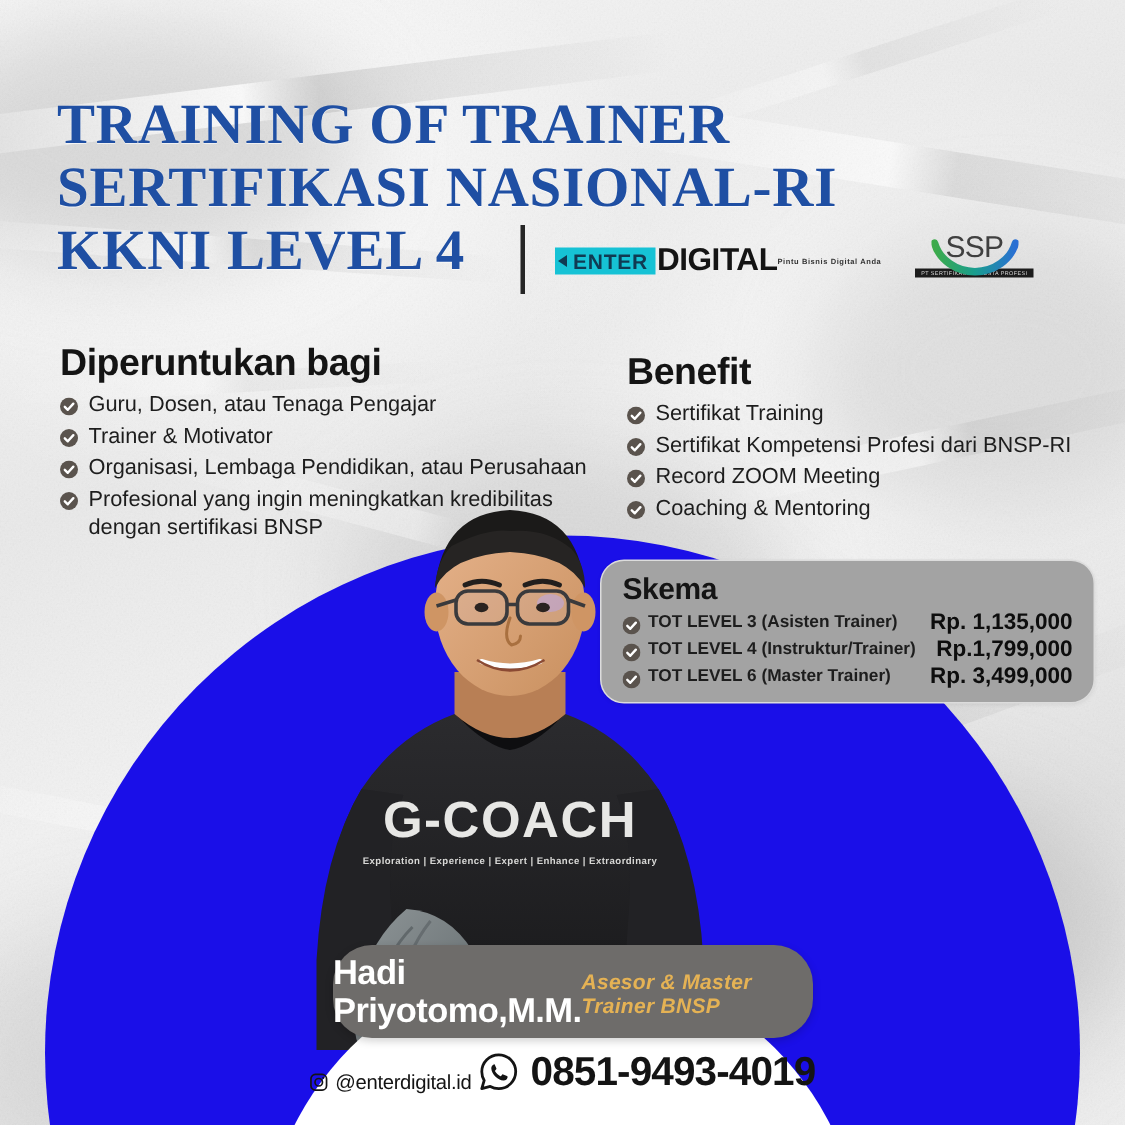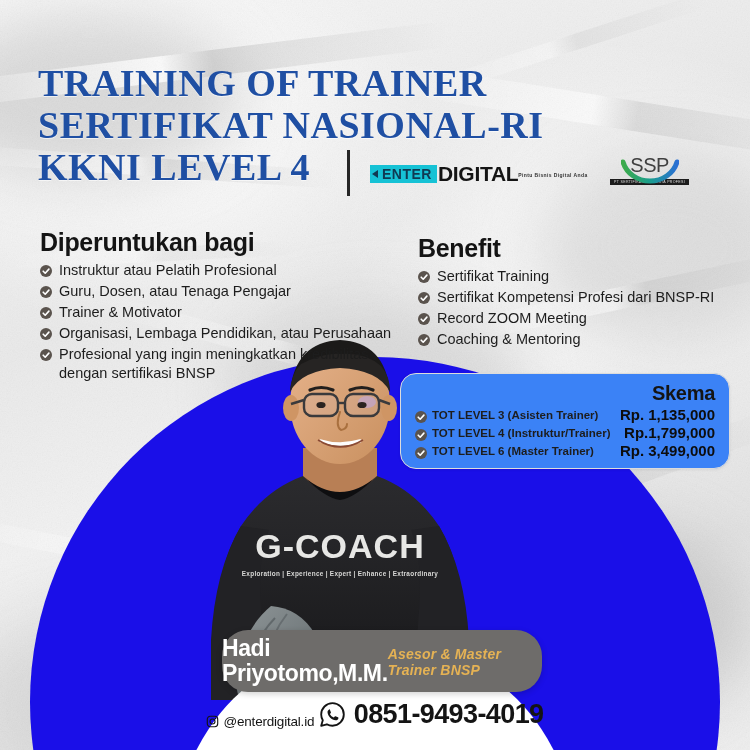--- a/index.html
+++ b/index.html
@@ -113,25 +113,24 @@
   .chk{ flex:0 0 auto; width:12px; height:12px; margin-top:4px; }
   .btxt{ font-size:14.5px; color:#1d1d1d; line-height:19px; }
 
   .left-block{ position:absolute; left:40px; top:228px; width:360px; }
   .right-block{ position:absolute; left:418px; top:234px; width:320px; }
 
   
   .skema-box{
     position:absolute; left:400px; top:373px;
     width:330px; height:96px;
-    background:#3b82f6; border:1.5px solid #dcdcdc;
+    background:#a3a3a3; border:1.5px solid #dcdcdc;
     border-radius:16px;
     box-shadow:0 1px 3px rgba(0,0,0,.07);
     padding:8px 14px 0 14px;
-    text-align:right;
   }
   .skema-title{ font-weight:bold; font-size:20px; color:#141414; margin-bottom:1px; letter-spacing:-.3px;}
   .skema-row{ display:flex; align-items:center; justify-content:space-between; margin-bottom:1px;}
   .skema-left{ display:flex; align-items:center; gap:5px; }
   .skema-label{ font-size:11.5px; color:#1d1d1d; font-weight:600; white-space:nowrap;}
   .skema-price{ font-size:15px; font-weight:bold; color:#0d0d0d; white-space:nowrap;}
 
   
   .person{ position:absolute; left:175px; top:330px; width:330px; height:370px; }
 
@@ -248,21 +247,21 @@
 
     <path d="M143 110 Q165 124 188 110 Q165 118 143 110 Z" fill="#7d4430"></path>
     <path d="M146 111 Q165 117 185 111" stroke="#fdfdfd" stroke-width="3.4" fill="none" stroke-linecap="round"></path>
     <path d="M143 110 Q165 124 188 110" stroke="#8b4a33" stroke-width="1.6" fill="none"></path>
   </svg>
 
   <div class="white-circle"></div>
 
   <div class="headline">
     <div>TRAINING OF TRAINER</div>
-    <div>SERTIFIKAT NASIONAL-RI</div>
+    <div>SERTIFIKASI NASIONAL-RI</div>
     <div>KKNI LEVEL 4</div>
   </div>
   <div class="divider"></div>
 
   <div class="logo-row">
     <div class="enter-logo">
       <div class="enter-line">
         <span class="enter-badge">ENTER</span>
         <span class="enter-digital">DIGITAL</span>
       </div>
@@ -286,27 +285,20 @@
   </div>
 
   <div class="left-block">
     <div class="sec-title">Diperuntukan bagi</div>
     <div class="bullets">
       <div class="bullet">
         <svg class="chk" viewBox="0 0 12 12">
             <circle cx="6" cy="6" r="6" fill="#5a534d"></circle>
             <path d="M3.2 6.2 L5.2 8.2 L8.9 4.1" stroke="#fff" stroke-width="1.6" fill="none" stroke-linecap="round" stroke-linejoin="round"></path>
           </svg>
-        <span class="btxt">Instruktur atau Pelatih Profesional</span>
-      </div>
-      <div class="bullet">
-        <svg class="chk" viewBox="0 0 12 12">
-            <circle cx="6" cy="6" r="6" fill="#5a534d"></circle>
-            <path d="M3.2 6.2 L5.2 8.2 L8.9 4.1" stroke="#fff" stroke-width="1.6" fill="none" stroke-linecap="round" stroke-linejoin="round"></path>
-          </svg>
         <span class="btxt">Guru, Dosen, atau Tenaga Pengajar</span>
       </div>
       <div class="bullet">
         <svg class="chk" viewBox="0 0 12 12">
             <circle cx="6" cy="6" r="6" fill="#5a534d"></circle>
             <path d="M3.2 6.2 L5.2 8.2 L8.9 4.1" stroke="#fff" stroke-width="1.6" fill="none" stroke-linecap="round" stroke-linejoin="round"></path>
           </svg>
         <span class="btxt">Trainer &amp; Motivator</span>
       </div>
       <div class="bullet">

